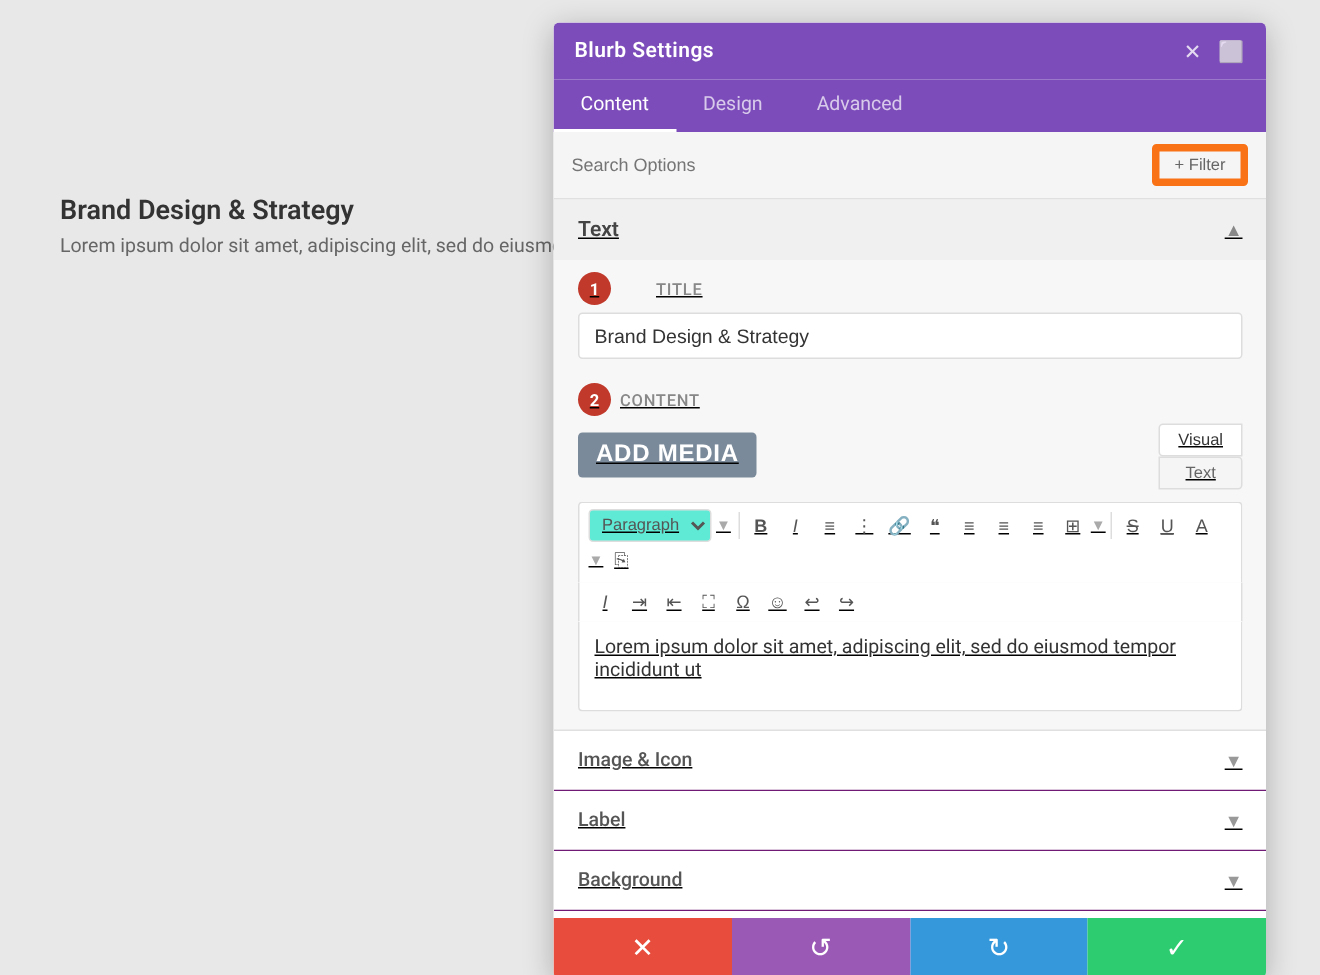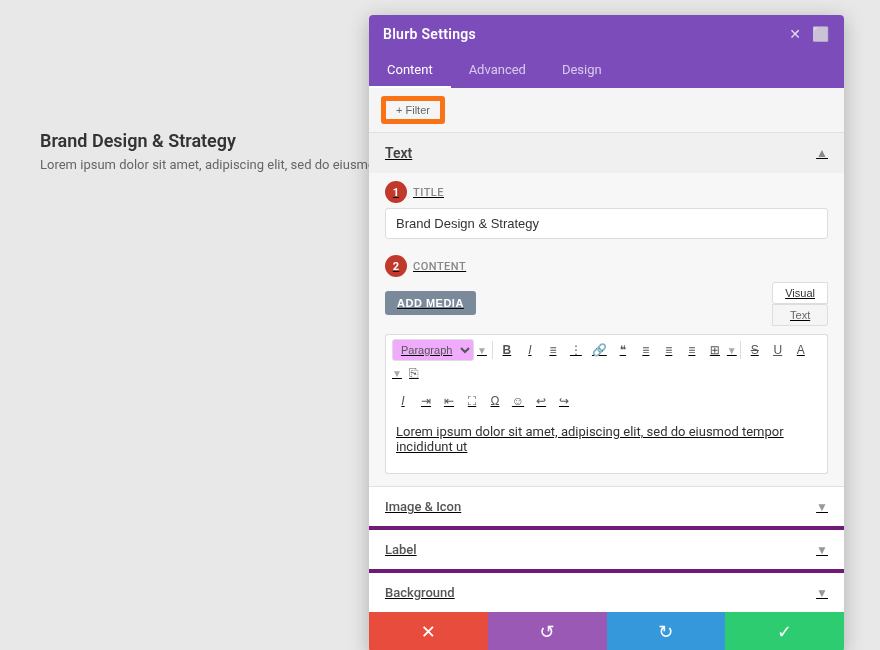--- a/index.html
+++ b/index.html
@@ -137,21 +137,21 @@
     
     .panel-content {
       flex: 1;
       overflow-y: auto;
       padding: 0;
       text-decoration: underline;
     }
 
     
     .section {
-      border-bottom: 4px solid #701a75;
+      border-bottom: 1px solid #701a75;
     }
     .section-header {
       display: flex;
       align-items: center;
       justify-content: space-between;
       padding: 12px 16px;
       cursor: pointer;
       background: #fff;
     }
     .section-title {
@@ -258,21 +258,21 @@
     .editor-tab:first-child { border-radius: 3px 0 0 3px; }
     .editor-tab:last-child { border-radius: 0 3px 3px 0; }
     .editor-tab.active { background: #fff; color: #333; font-weight: 500; }
 
     
     .add-media-btn {
       background: #7a8a9a;
       color: #fff;
       border: none;
       padding: 6px 12px;
-      font-size: 11px;
+      font-size: 16px;
       font-weight: 700;
       border-radius: 3px;
       cursor: pointer;
       letter-spacing: 0.5px;
       margin-bottom: 6px;
     }
 
     
     .editor-toolbar {
       background: #fff;
@@ -298,21 +298,21 @@
       display: flex;
       align-items: center;
       justify-content: center;
     }
     .toolbar-select {
       border: 1px solid #ddd;
       border-radius: 3px;
       padding: 2px 4px;
       font-size: 11px;
       color: #555;
-      background: #f0abfc;
+      background: #5eead4;
       cursor: pointer;
       height: 22px;
     }
     .toolbar-divider {
       width: 1px;
       height: 18px;
       background: #ddd;
       margin: 0 2px;
     }
     .toolbar-row2 {
@@ -376,42 +376,43 @@
     <div class="panel-header">
       <span class="panel-title">Blurb Settings</span>
       <div class="panel-header-icons">
         <span class="panel-header-icon">✕</span>
         <span class="panel-header-icon">⬜</span>
       </div>
     </div>
 
     <div class="panel-tabs">
       <div class="panel-tab active">Content</div>
+      <div class="panel-tab">Design</div>
       <div class="panel-tab">Advanced</div>
-      <div class="panel-tab">Design</div>
     </div>
 
     <div class="search-bar">
+      <input class="search-input" type="text" placeholder="Search Options" style="">
       <button class="filter-btn">
         <span>+ Filter</span>
       </button>
     </div>
 
     <div class="panel-content">
 
       <div class="text-section">
         <div class="text-section-header">
           <span class="text-section-title">Text</span>
           <span class="chevron-up">▲</span>
         </div>
 
         <div class="field">
           <div style="display:flex; align-items:center; margin-bottom: 5px;">
             <span class="step-badge">1</span>
-            <span class="field-label" style="margin-bottom:0;">Title</span>
+            <span class="field-label" style="margin-bottom:0;margin-left:24px;">Title</span>
           </div>
           <input class="field-input" type="text" value="Brand Design &amp; Strategy" style="">
         </div>
 
         <div class="content-field">
           <div style="display:flex; align-items:center; margin-bottom: 5px;">
             <span class="step-badge">2</span>
             <span class="content-label" style="margin-bottom:0;">Content</span>
           </div>
 

